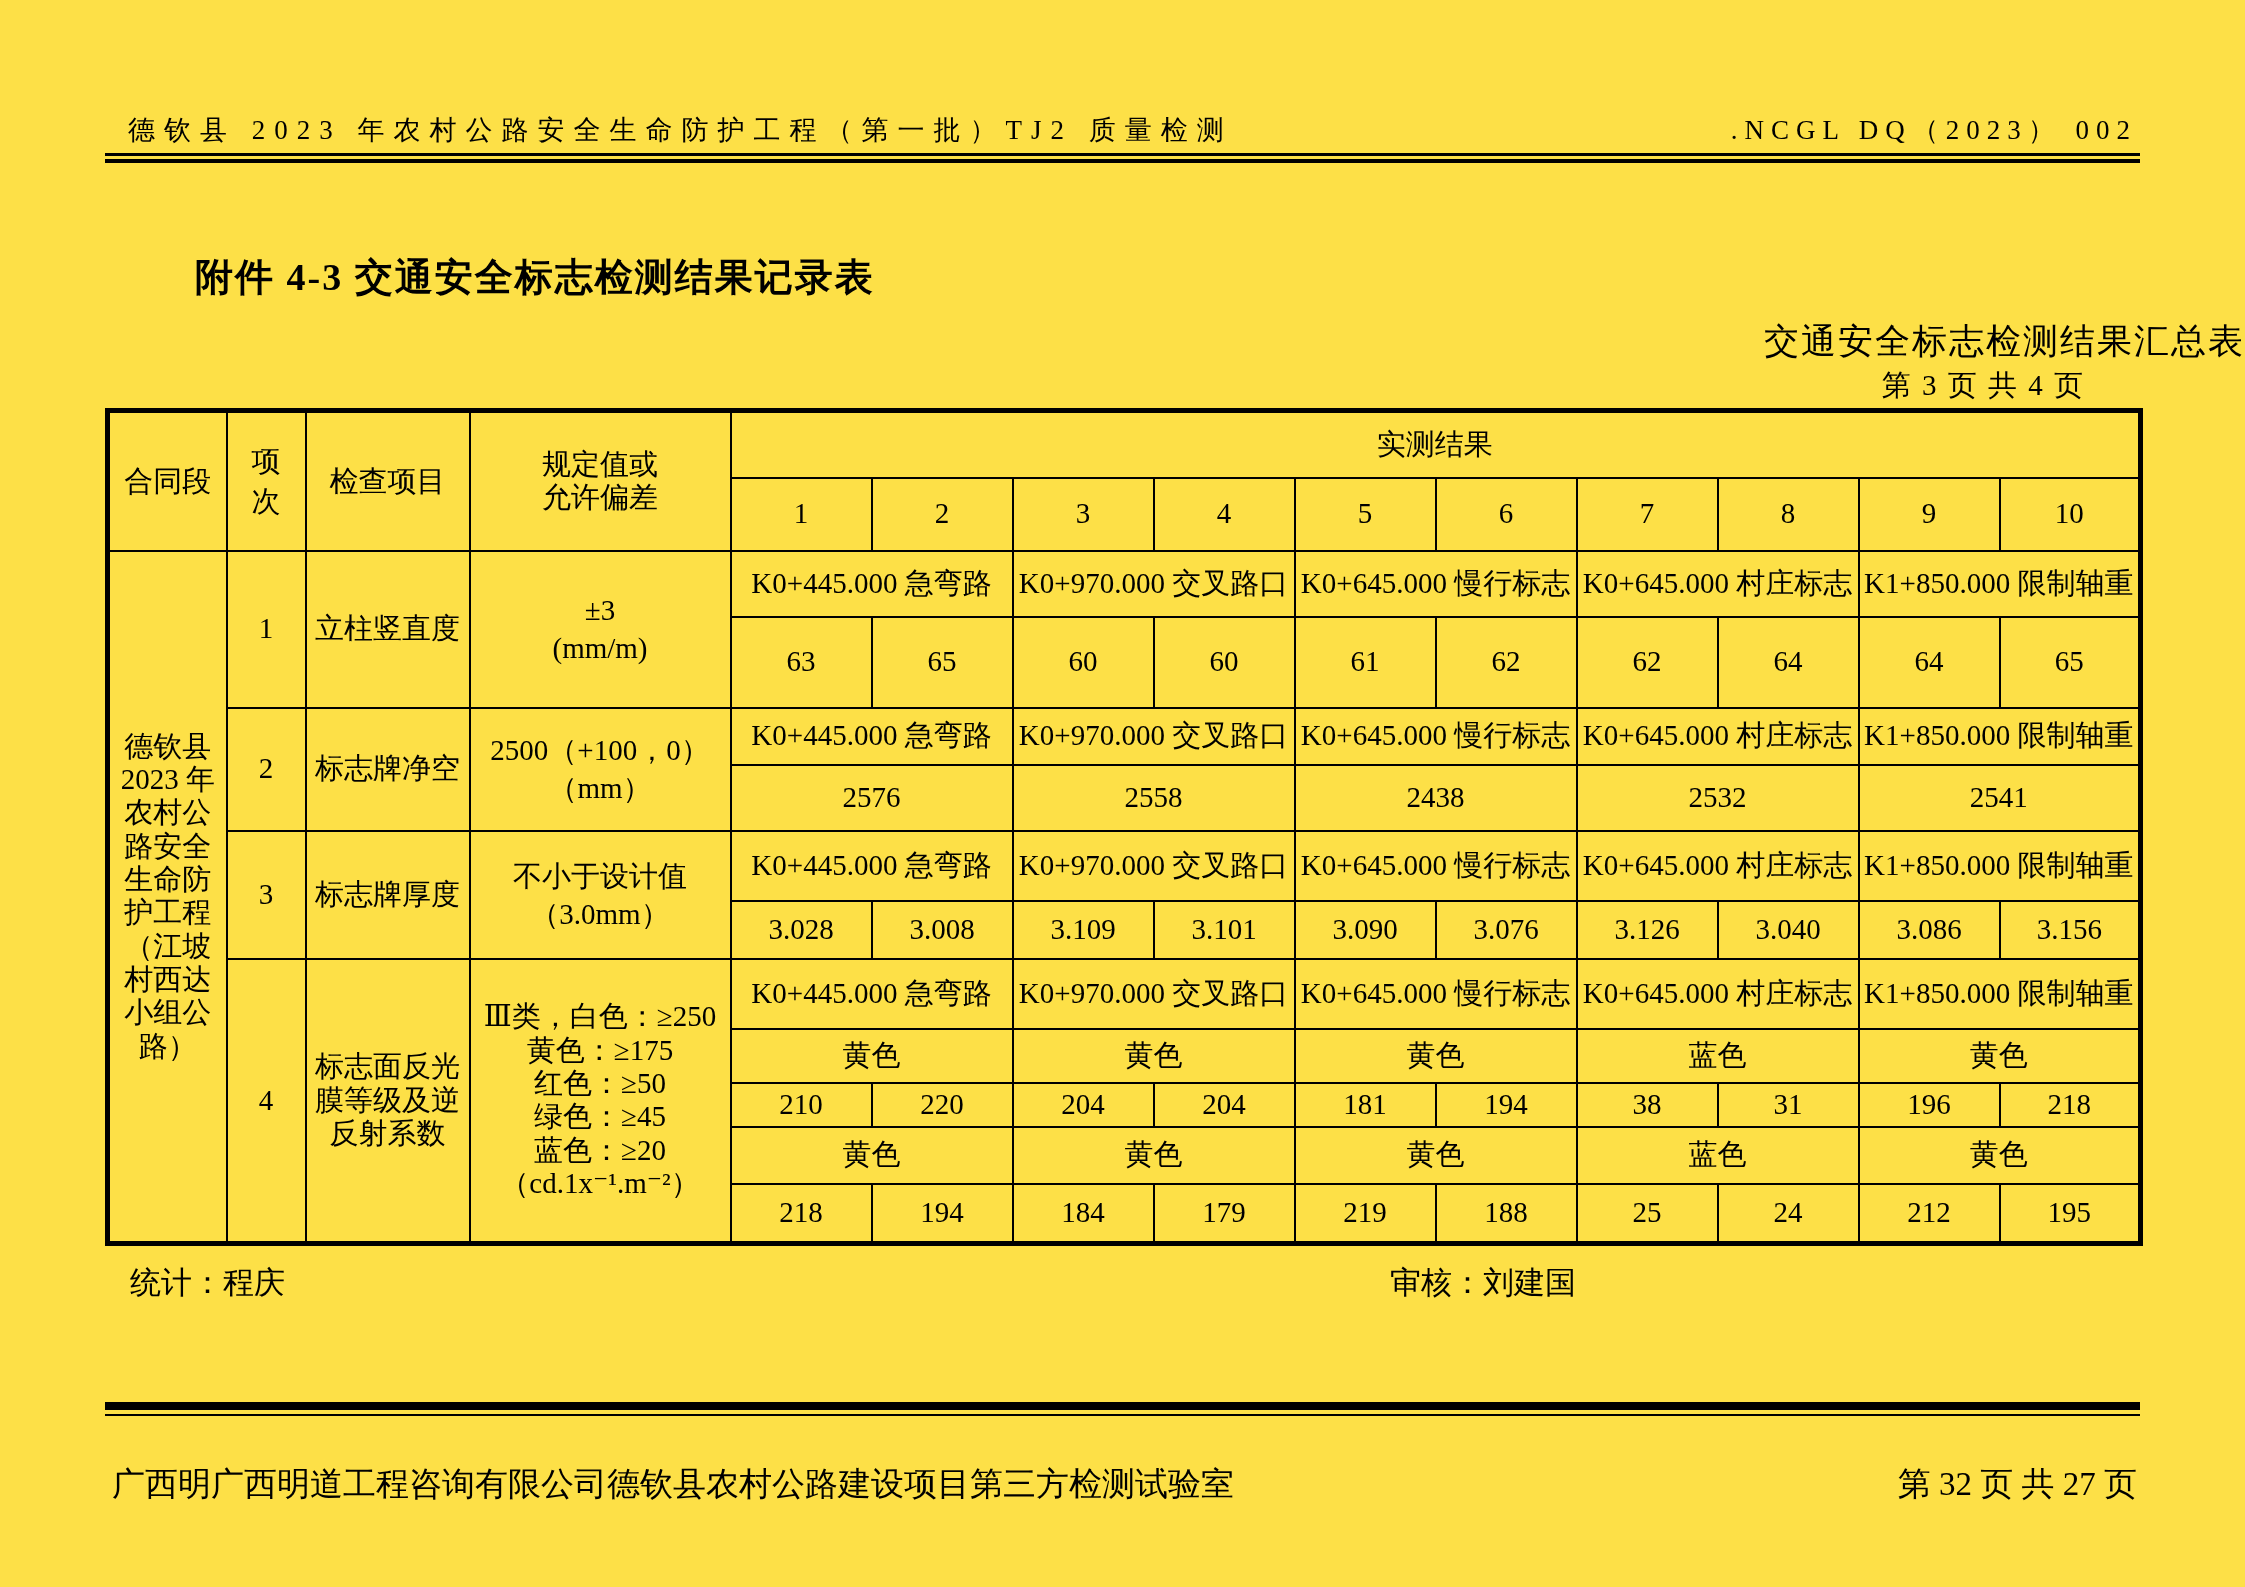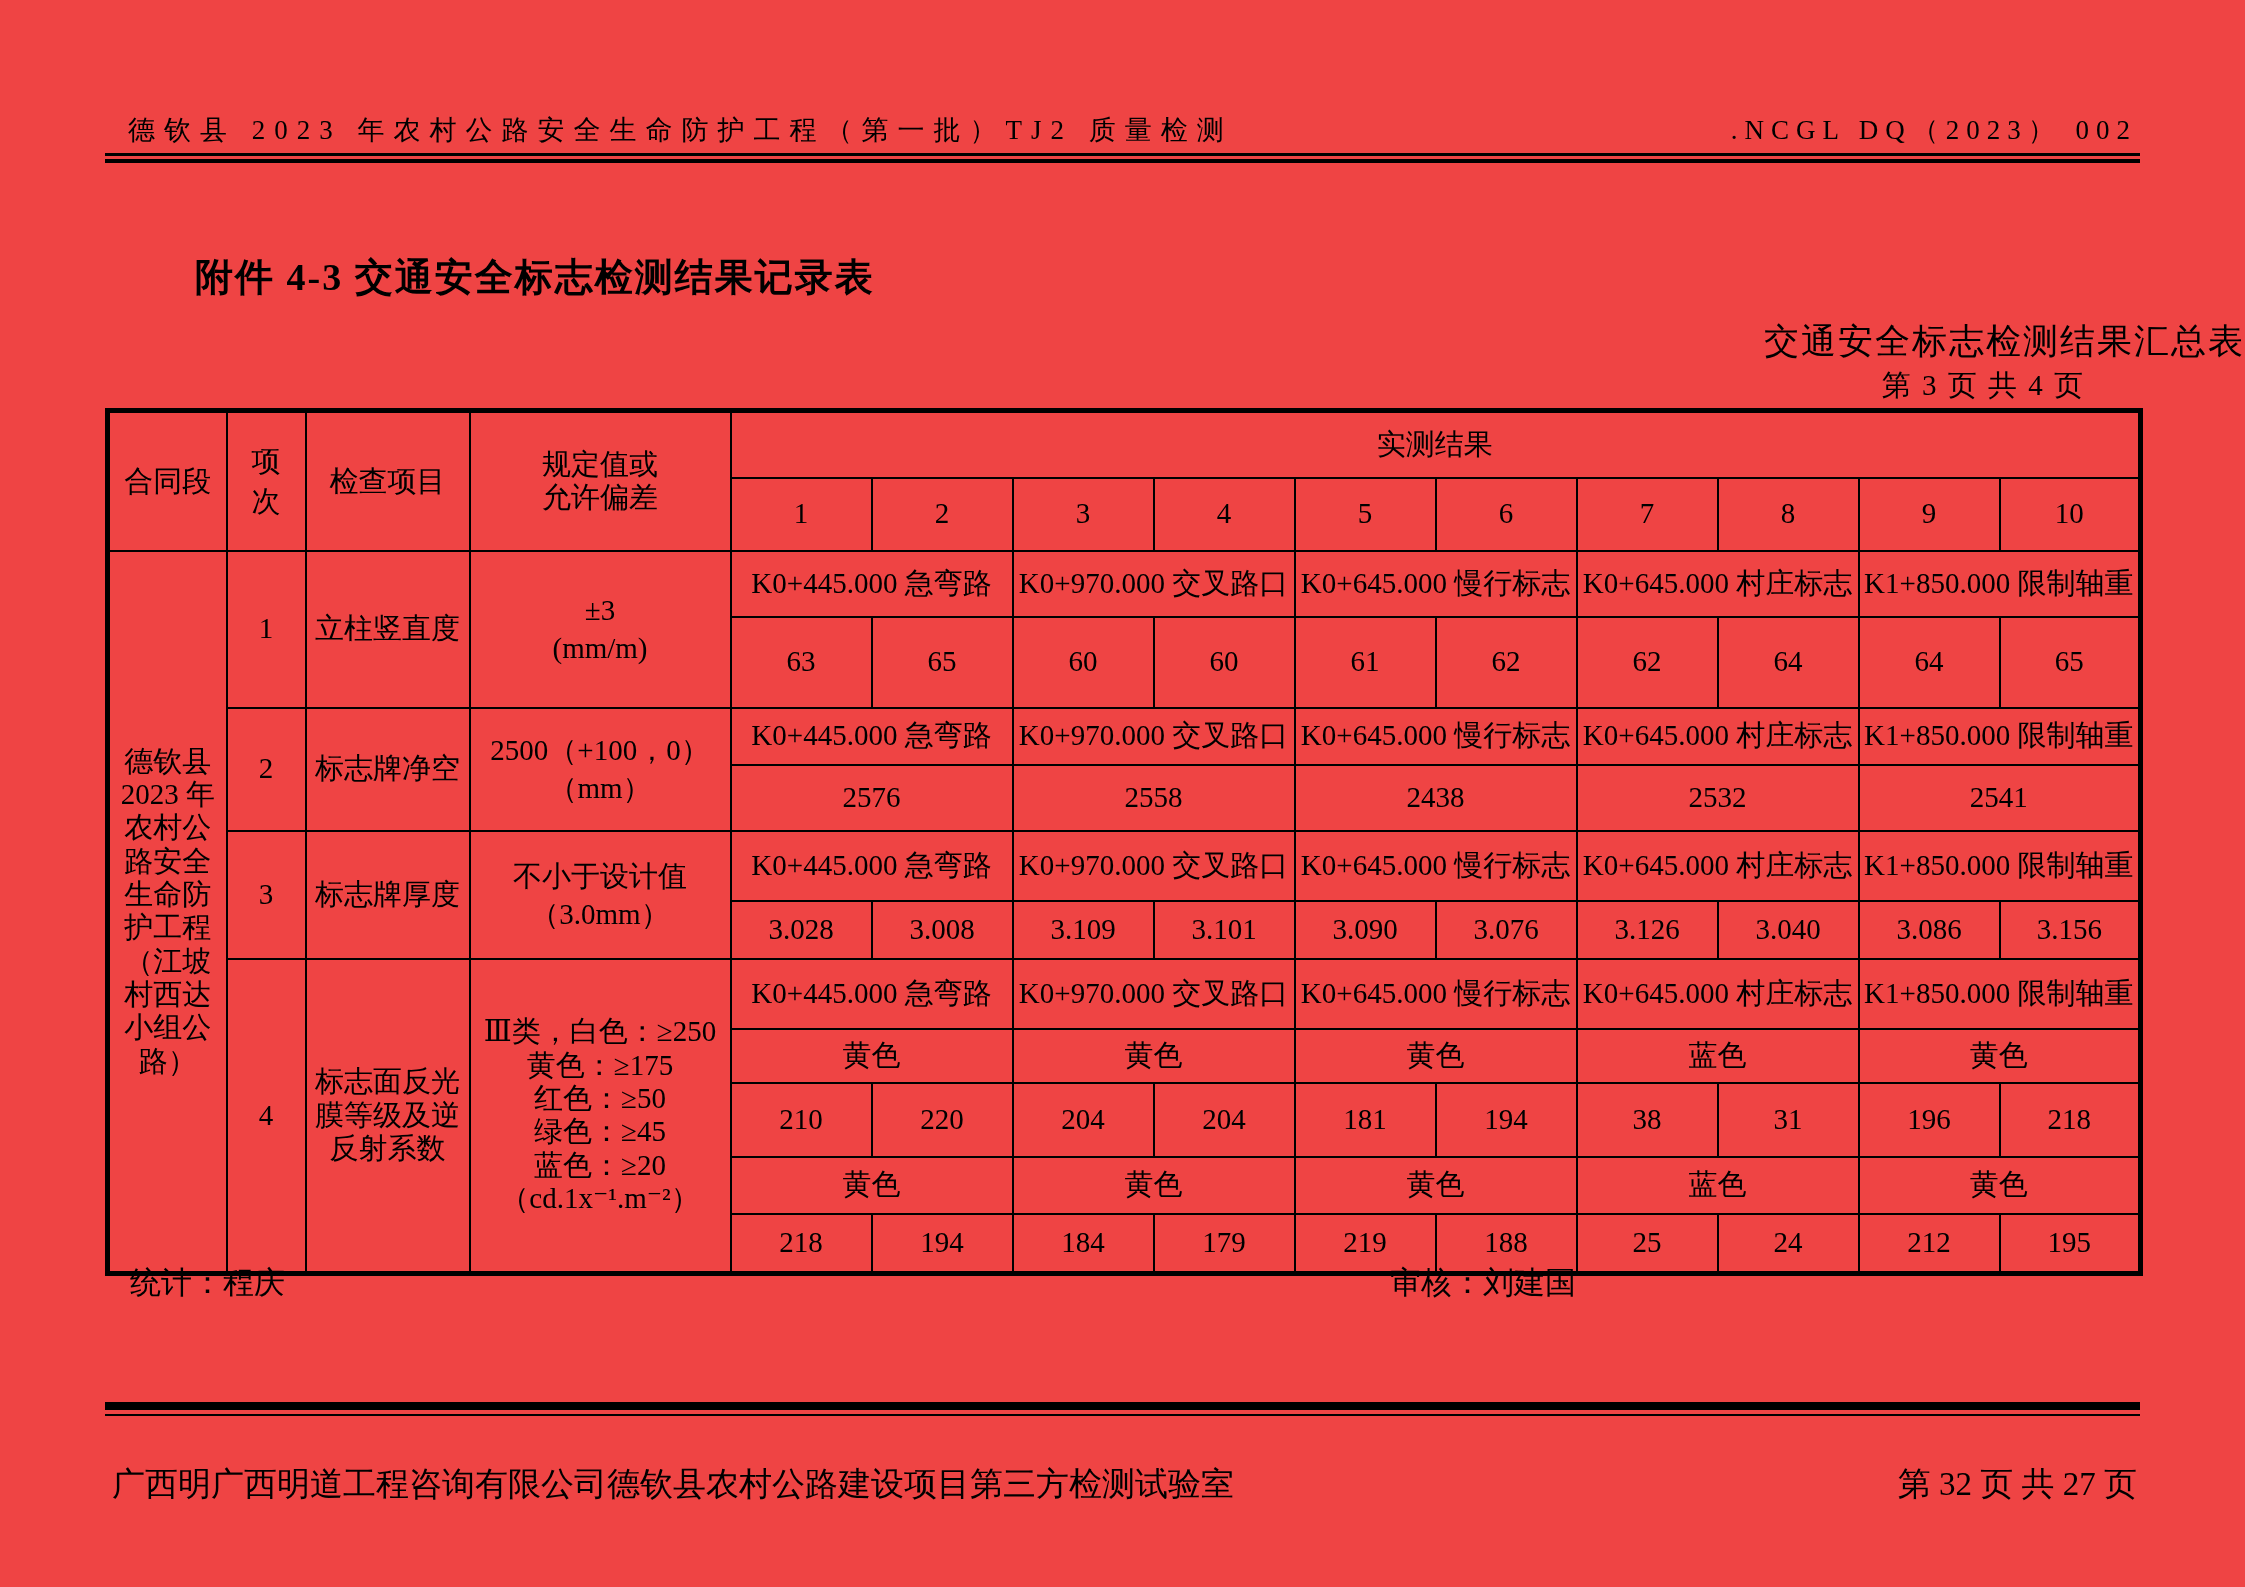--- a/index.html
+++ b/index.html
@@ -1,19 +1,19 @@
 <!DOCTYPE html>
 <html><head>
 <meta charset="utf-8">
 <style>
   html,body{margin:0;padding:0;background:#ffffff;}
   .page{
     position:relative;
     width:2245px;height:1587px;
-    background:#ef4444;
+    background:#fde047;
     font-family:"Liberation Serif","DejaVu Serif",serif;
     color:#000;
     overflow:hidden;
   }
   
   .doc-header{
     position:absolute;left:128px;right:108px;top:112px;
     display:flex;justify-content:space-between;align-items:baseline;
     font-size:27px;
   }
@@ -238,21 +238,21 @@
     </tr>
 
     <tr style="height:54px">
       <td colspan="2">黄色</td>
       <td colspan="2">黄色</td>
       <td colspan="2">黄色</td>
       <td colspan="2">蓝色</td>
       <td colspan="2">黄色</td>
     </tr>
 
-    <tr style="height:74px">
+    <tr style="height:44px">
       <td class="val">210</td>
       <td class="val">220</td>
       <td class="val">204</td>
       <td class="val">204</td>
       <td class="val">181</td>
       <td class="val">194</td>
       <td class="val">38</td>
       <td class="val">31</td>
       <td class="val">196</td>
       <td class="val">218</td>

